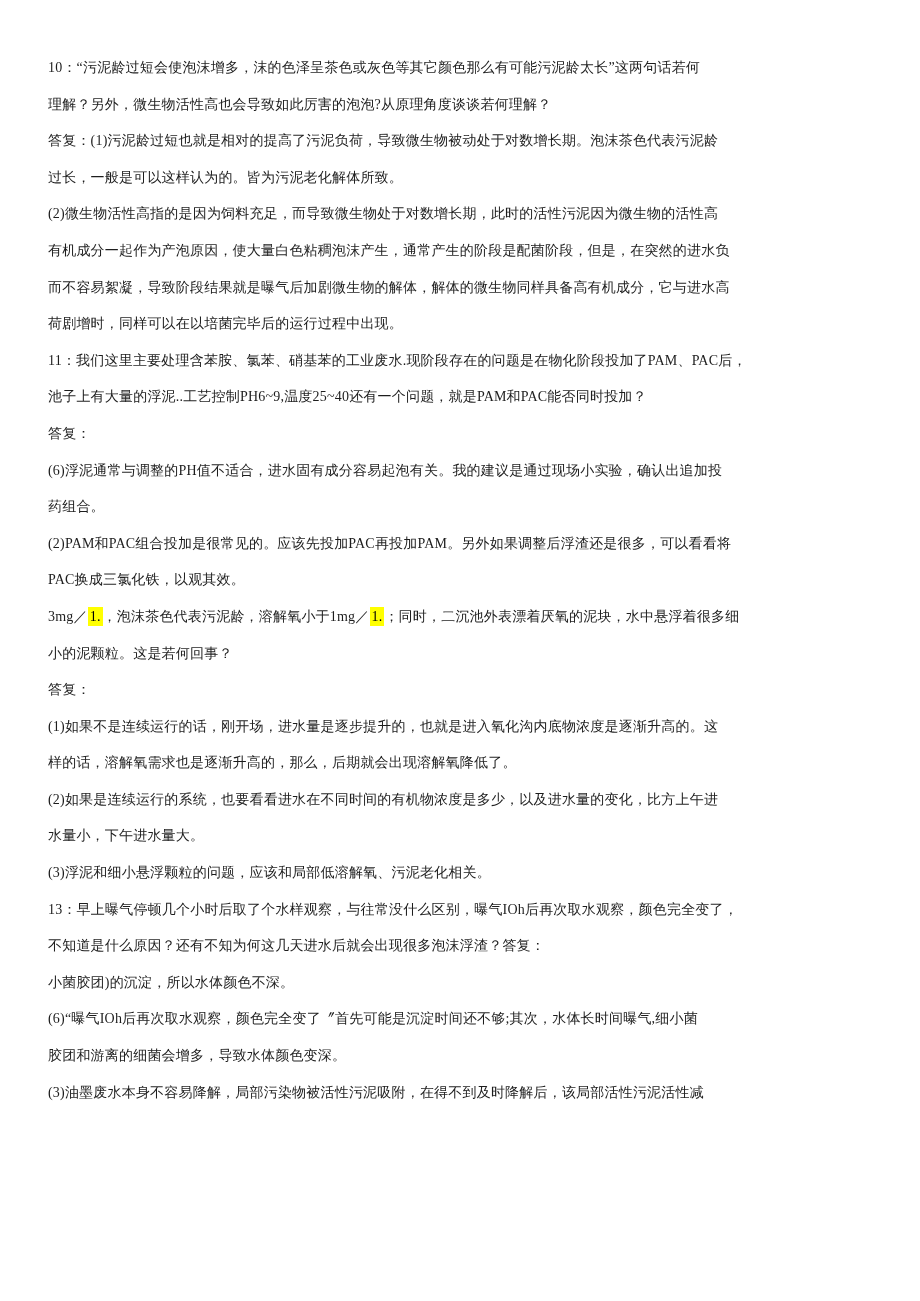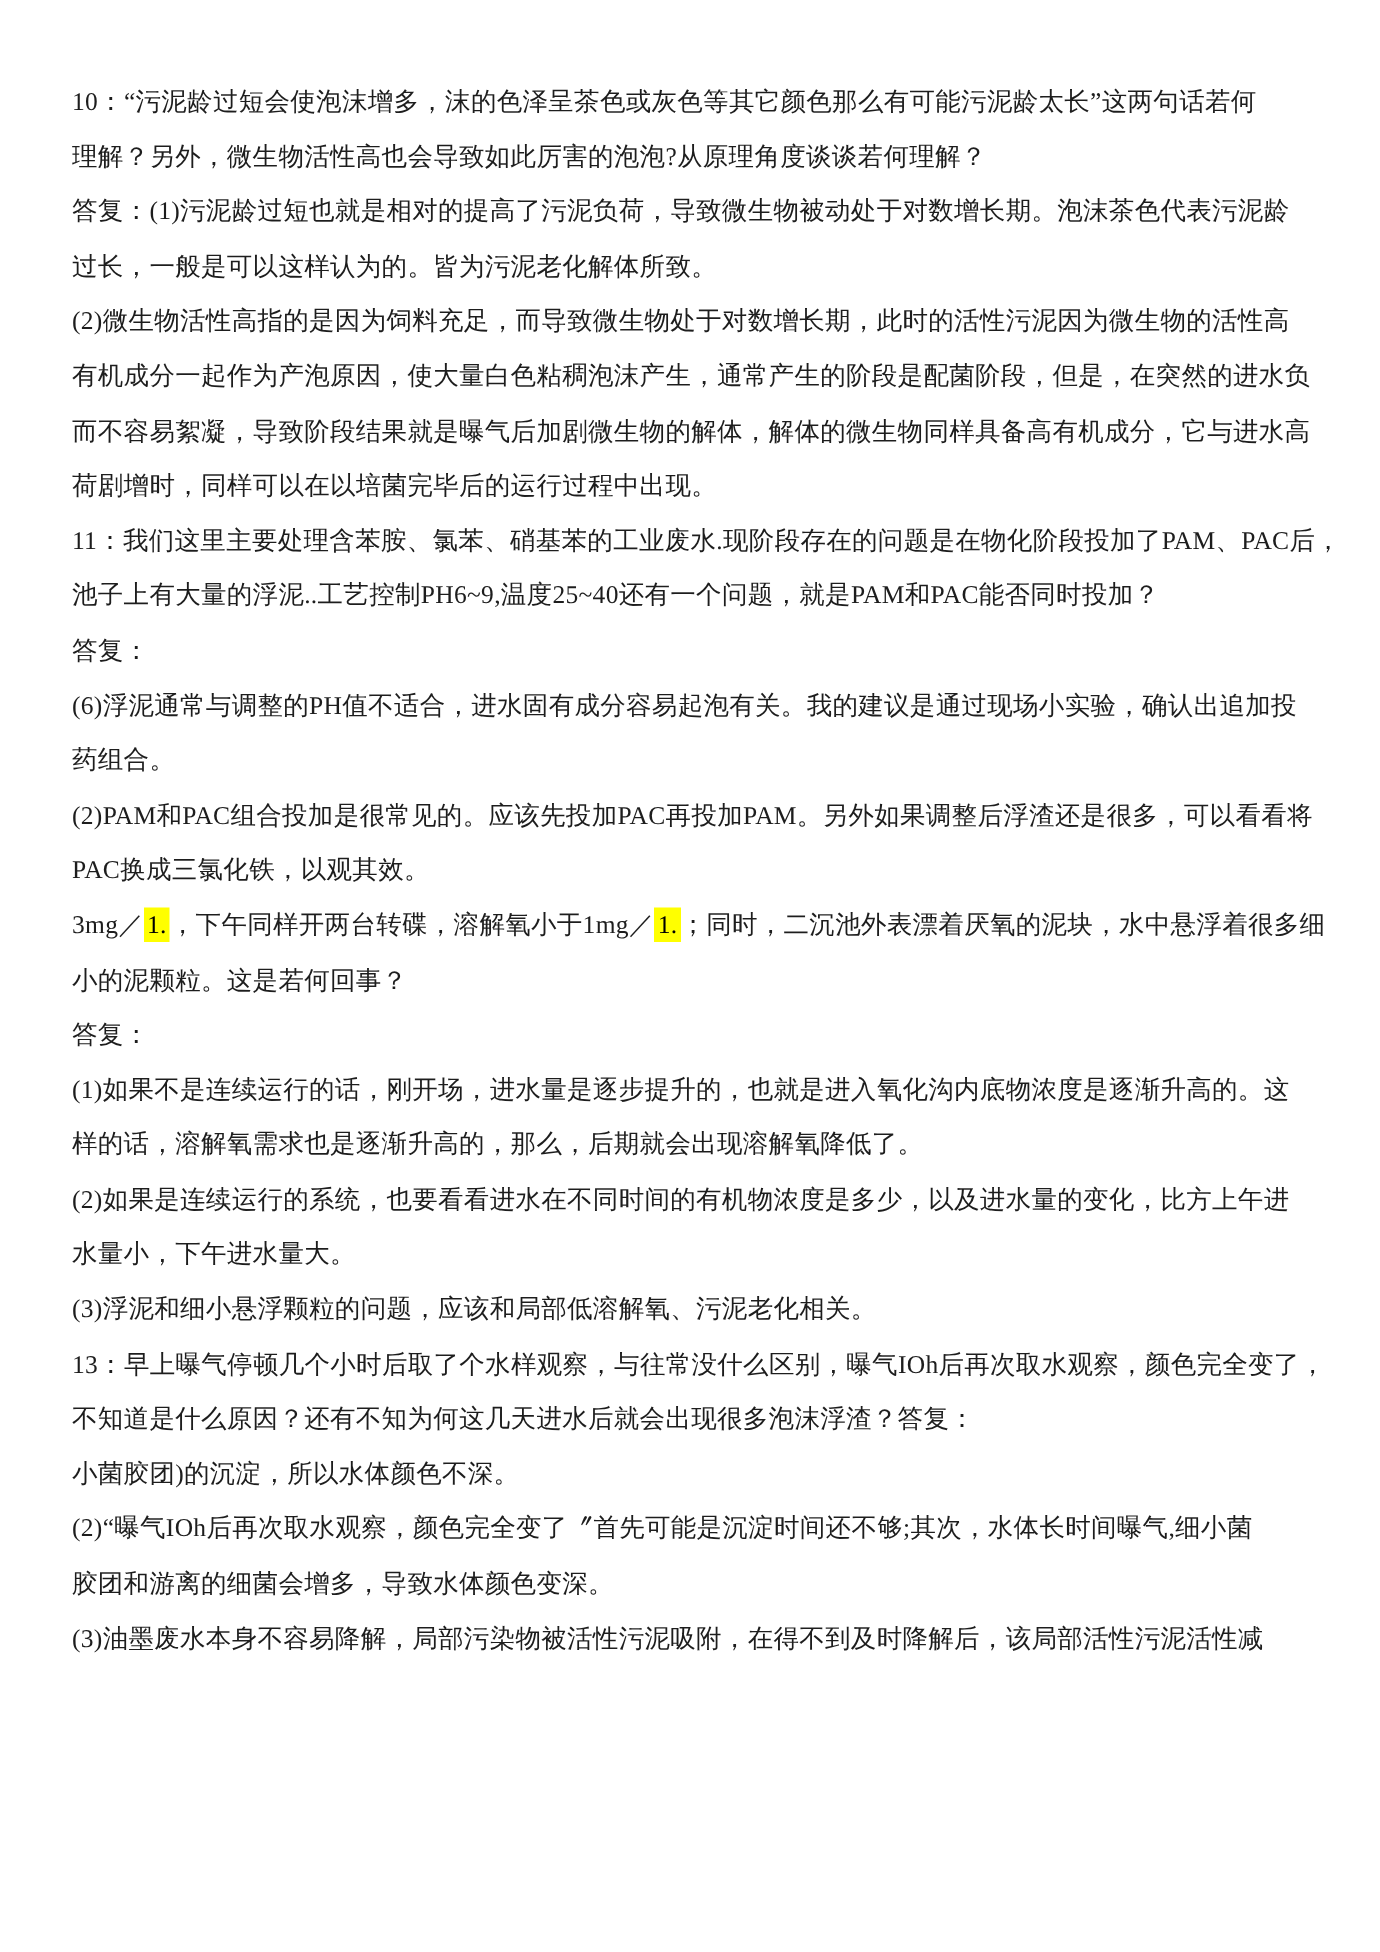--- a/index.html
+++ b/index.html
@@ -16,21 +16,21 @@
   }
   .doc-page {
     position: absolute;
     left: 48px;
     top: 50px;
     width: 826px;
   }
   .text-line {
     height: 36.6px;
     line-height: 36.6px;
-    font-size: 17px;
+    font-size: 14px;
     color: #1d1d1d;
     white-space: nowrap;
     letter-spacing: 0.2px;
   }
   .text-line .seg {
     display: inline;
   }
   .text-line .hl {
     background: #ffff00;
     padding: 2px 2px;
@@ -49,28 +49,28 @@
       <div class="text-line"><span class="seg">有机成分一起作为产泡原因，使大量白色粘稠泡沫产生，通常产生的阶段是配菌阶段，但是，在突然的进水负</span></div>
       <div class="text-line"><span class="seg">而不容易絮凝，导致阶段结果就是曝气后加剧微生物的解体，解体的微生物同样具备高有机成分，它与进水高</span></div>
       <div class="text-line"><span class="seg">荷剧增时，同样可以在以培菌完毕后的运行过程中出现。</span></div>
       <div class="text-line"><span class="seg">11：我们这里主要处理含苯胺、氯苯、硝基苯的工业废水.现阶段存在的问题是在物化阶段投加了PAM、PAC后，</span></div>
       <div class="text-line"><span class="seg">池子上有大量的浮泥..工艺控制PH6~9,温度25~40还有一个问题，就是PAM和PAC能否同时投加？</span></div>
       <div class="text-line"><span class="seg">答复：</span></div>
       <div class="text-line"><span class="seg">(6)浮泥通常与调整的PH值不适合，进水固有成分容易起泡有关。我的建议是通过现场小实验，确认出追加投</span></div>
       <div class="text-line"><span class="seg">药组合。</span></div>
       <div class="text-line"><span class="seg">(2)PAM和PAC组合投加是很常见的。应该先投加PAC再投加PAM。另外如果调整后浮渣还是很多，可以看看将</span></div>
       <div class="text-line"><span class="seg">PAC换成三氯化铁，以观其效。</span></div>
-      <div class="text-line"><span class="seg">3mg／</span><mark class="seg hl">1.</mark><span class="seg">，下午同样开两台转碟，溶解氧小于1mg／</span><mark class="seg hl">1.</mark><span class="seg">；同时，二沉池外表漂着厌氧的泥块，水中悬浮着很多细</span></div>
+      <div class="text-line"><span class="seg">3mg／</span><mark class="seg hl">1.</mark><span class="seg">，泡沫茶色代表污泥龄，溶解氧小于1mg／</span><mark class="seg hl">1.</mark><span class="seg">；同时，二沉池外表漂着厌氧的泥块，水中悬浮着很多细</span></div>
       <div class="text-line"><span class="seg">小的泥颗粒。这是若何回事？</span></div>
       <div class="text-line"><span class="seg">答复：</span></div>
       <div class="text-line"><span class="seg">(1)如果不是连续运行的话，刚开场，进水量是逐步提升的，也就是进入氧化沟内底物浓度是逐渐升高的。这</span></div>
       <div class="text-line"><span class="seg">样的话，溶解氧需求也是逐渐升高的，那么，后期就会出现溶解氧降低了。</span></div>
       <div class="text-line"><span class="seg">(2)如果是连续运行的系统，也要看看进水在不同时间的有机物浓度是多少，以及进水量的变化，比方上午进</span></div>
       <div class="text-line"><span class="seg">水量小，下午进水量大。</span></div>
       <div class="text-line"><span class="seg">(3)浮泥和细小悬浮颗粒的问题，应该和局部低溶解氧、污泥老化相关。</span></div>
       <div class="text-line"><span class="seg">13：早上曝气停顿几个小时后取了个水样观察，与往常没什么区别，曝气IOh后再次取水观察，颜色完全变了，</span></div>
       <div class="text-line"><span class="seg">不知道是什么原因？还有不知为何这几天进水后就会出现很多泡沫浮渣？答复：</span></div>
       <div class="text-line"><span class="seg">小菌胶团)的沉淀，所以水体颜色不深。</span></div>
-      <div class="text-line"><span class="seg">(2)“曝气IOh后再次取水观察，颜色完全变了〞首先可能是沉淀时间还不够;其次，水体长时间曝气,细小菌</span></div>
+      <div class="text-line"><span class="seg">(6)“曝气IOh后再次取水观察，颜色完全变了〞首先可能是沉淀时间还不够;其次，水体长时间曝气,细小菌</span></div>
       <div class="text-line"><span class="seg">胶团和游离的细菌会增多，导致水体颜色变深。</span></div>
       <div class="text-line"><span class="seg">(3)油墨废水本身不容易降解，局部污染物被活性污泥吸附，在得不到及时降解后，该局部活性污泥活性减</span></div>
     </div>
 </div>
 
 </body></html>

